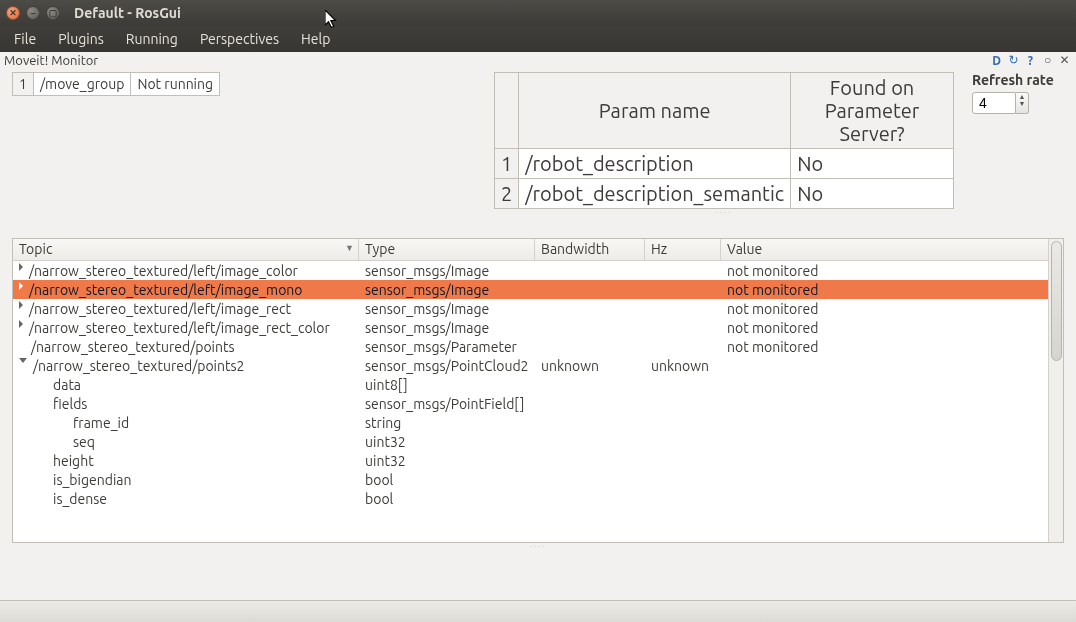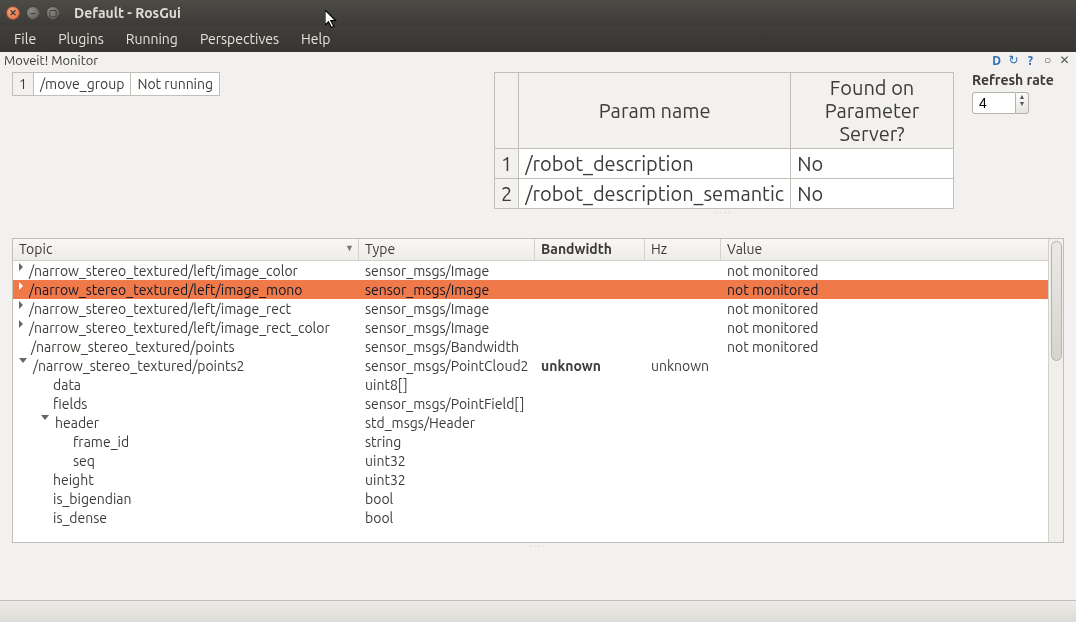--- a/index.html
+++ b/index.html
@@ -147,21 +147,21 @@
   height: 55px; padding: 4px 6px; color: #555;
   font-size: 13px;
 }
 .statusbar {
   position: absolute; bottom: 0; left: 0; right: 0;
   height: 22px; background: linear-gradient(#ecebe7,#dcdbd5);
   border-top: 1px solid #c2bfb8;
 }
 .c-topic { width: 346px; }
 .c-type  { width: 176px; }
-.c-bw    { width: 110px; font-weight: bold; }
+.c-bw    { width: 110px; }
 .c-hz    { width:  76px; }
 .c-val   { width: 320px; }
 </style>
 </head>
 <body>
 
 <div class="titlebar">
   <div class="window-btns">
     <div class="wbtn close">✕</div>
     <div class="wbtn min">–</div>
@@ -292,21 +292,21 @@
             <div class="cell c-type">sensor_msgs/Image</div>
             <div class="cell c-bw"></div>
             <div class="cell c-hz"></div>
             <div class="cell c-val">not monitored</div>
           </div>
           <div class="trow">
             <div class="cell c-topic topic ">
               <span style="width:8px;display:inline-block;"></span>
               <span>/narrow_stereo_textured/points</span>
             </div>
-            <div class="cell c-type">sensor_msgs/Bandwidth</div>
+            <div class="cell c-type">sensor_msgs/Parameter</div>
             <div class="cell c-bw"></div>
             <div class="cell c-hz"></div>
             <div class="cell c-val">not monitored</div>
           </div>
           <div class="trow">
             <div class="cell c-topic topic ">
               <span class="caret open"></span>
               <span>/narrow_stereo_textured/points2</span>
             </div>
             <div class="cell c-type">sensor_msgs/PointCloud2</div>
@@ -323,30 +323,20 @@
             <div class="cell c-bw"></div>
             <div class="cell c-hz"></div>
             <div class="cell c-val"></div>
           </div>
           <div class="trow">
             <div class="cell c-topic topic indent-1">
               <span style="width:8px;display:inline-block;"></span>
               <span>fields</span>
             </div>
             <div class="cell c-type">sensor_msgs/PointField[]</div>
-            <div class="cell c-bw"></div>
-            <div class="cell c-hz"></div>
-            <div class="cell c-val"></div>
-          </div>
-          <div class="trow">
-            <div class="cell c-topic topic indent-1">
-              <span class="caret open"></span>
-              <span>header</span>
-            </div>
-            <div class="cell c-type">std_msgs/Header</div>
             <div class="cell c-bw"></div>
             <div class="cell c-hz"></div>
             <div class="cell c-val"></div>
           </div>
           <div class="trow">
             <div class="cell c-topic topic indent-2">
               <span style="width:8px;display:inline-block;"></span>
               <span>frame_id</span>
             </div>
             <div class="cell c-type">string</div>

